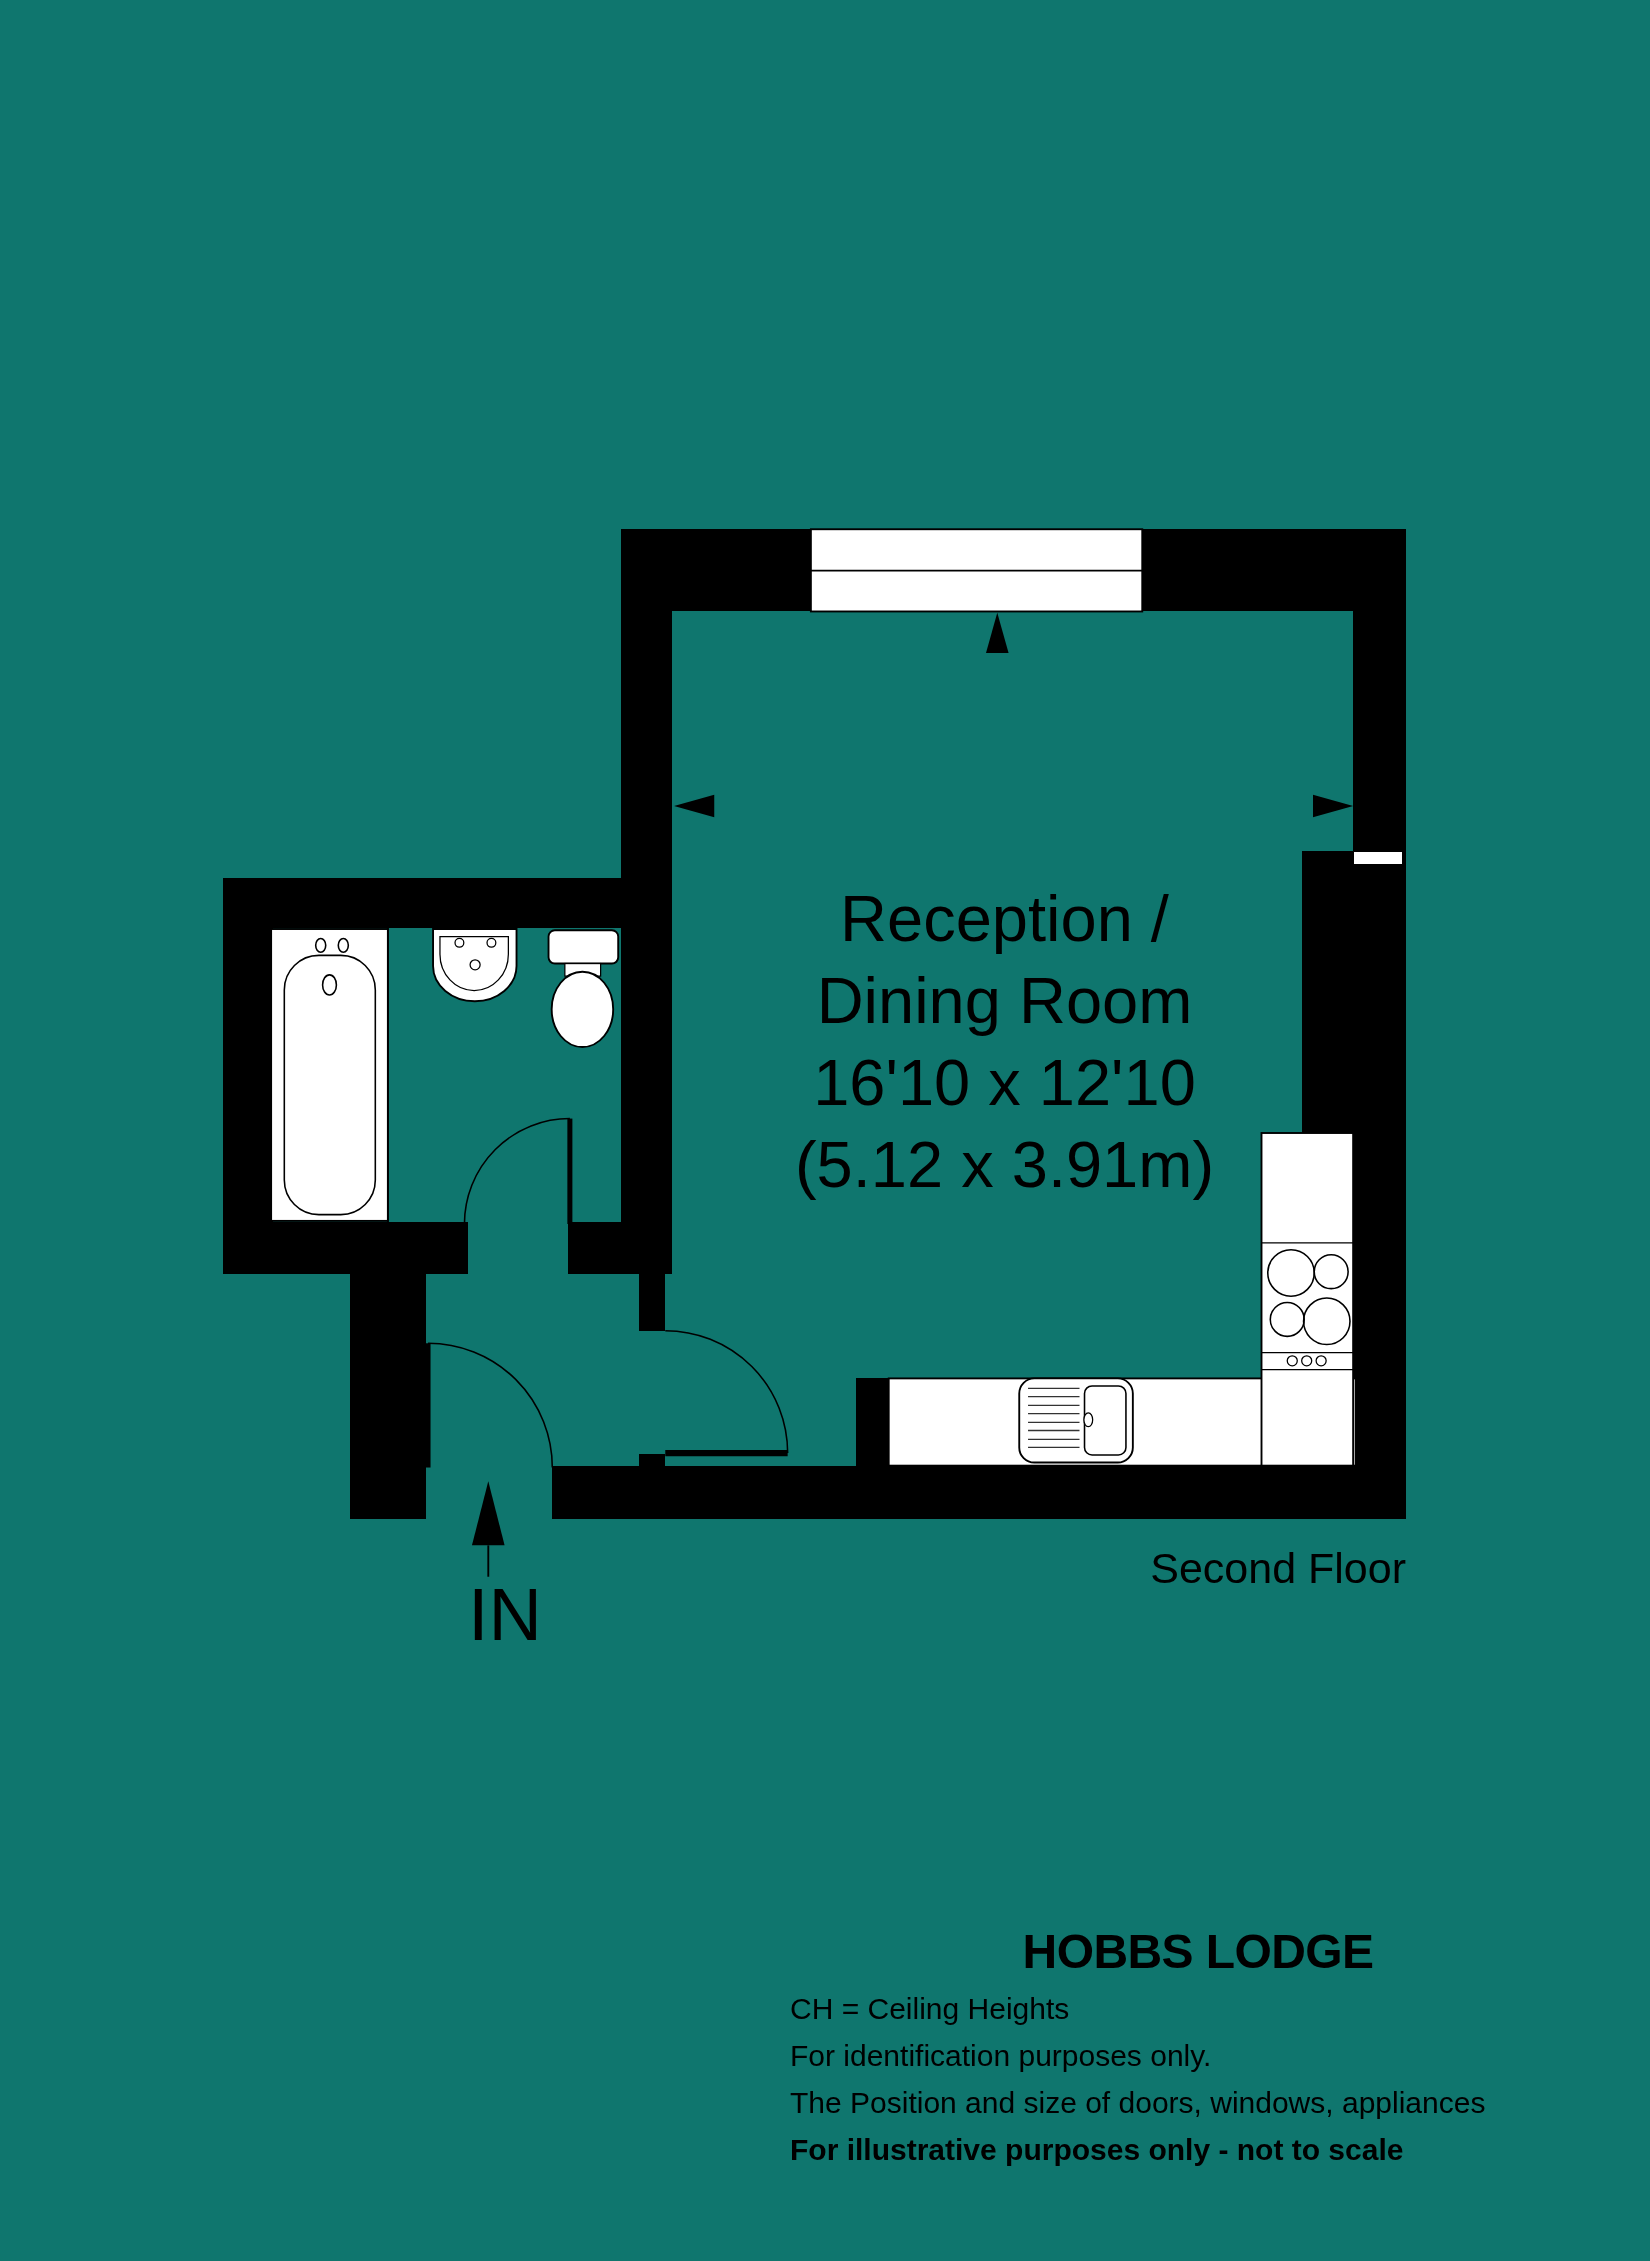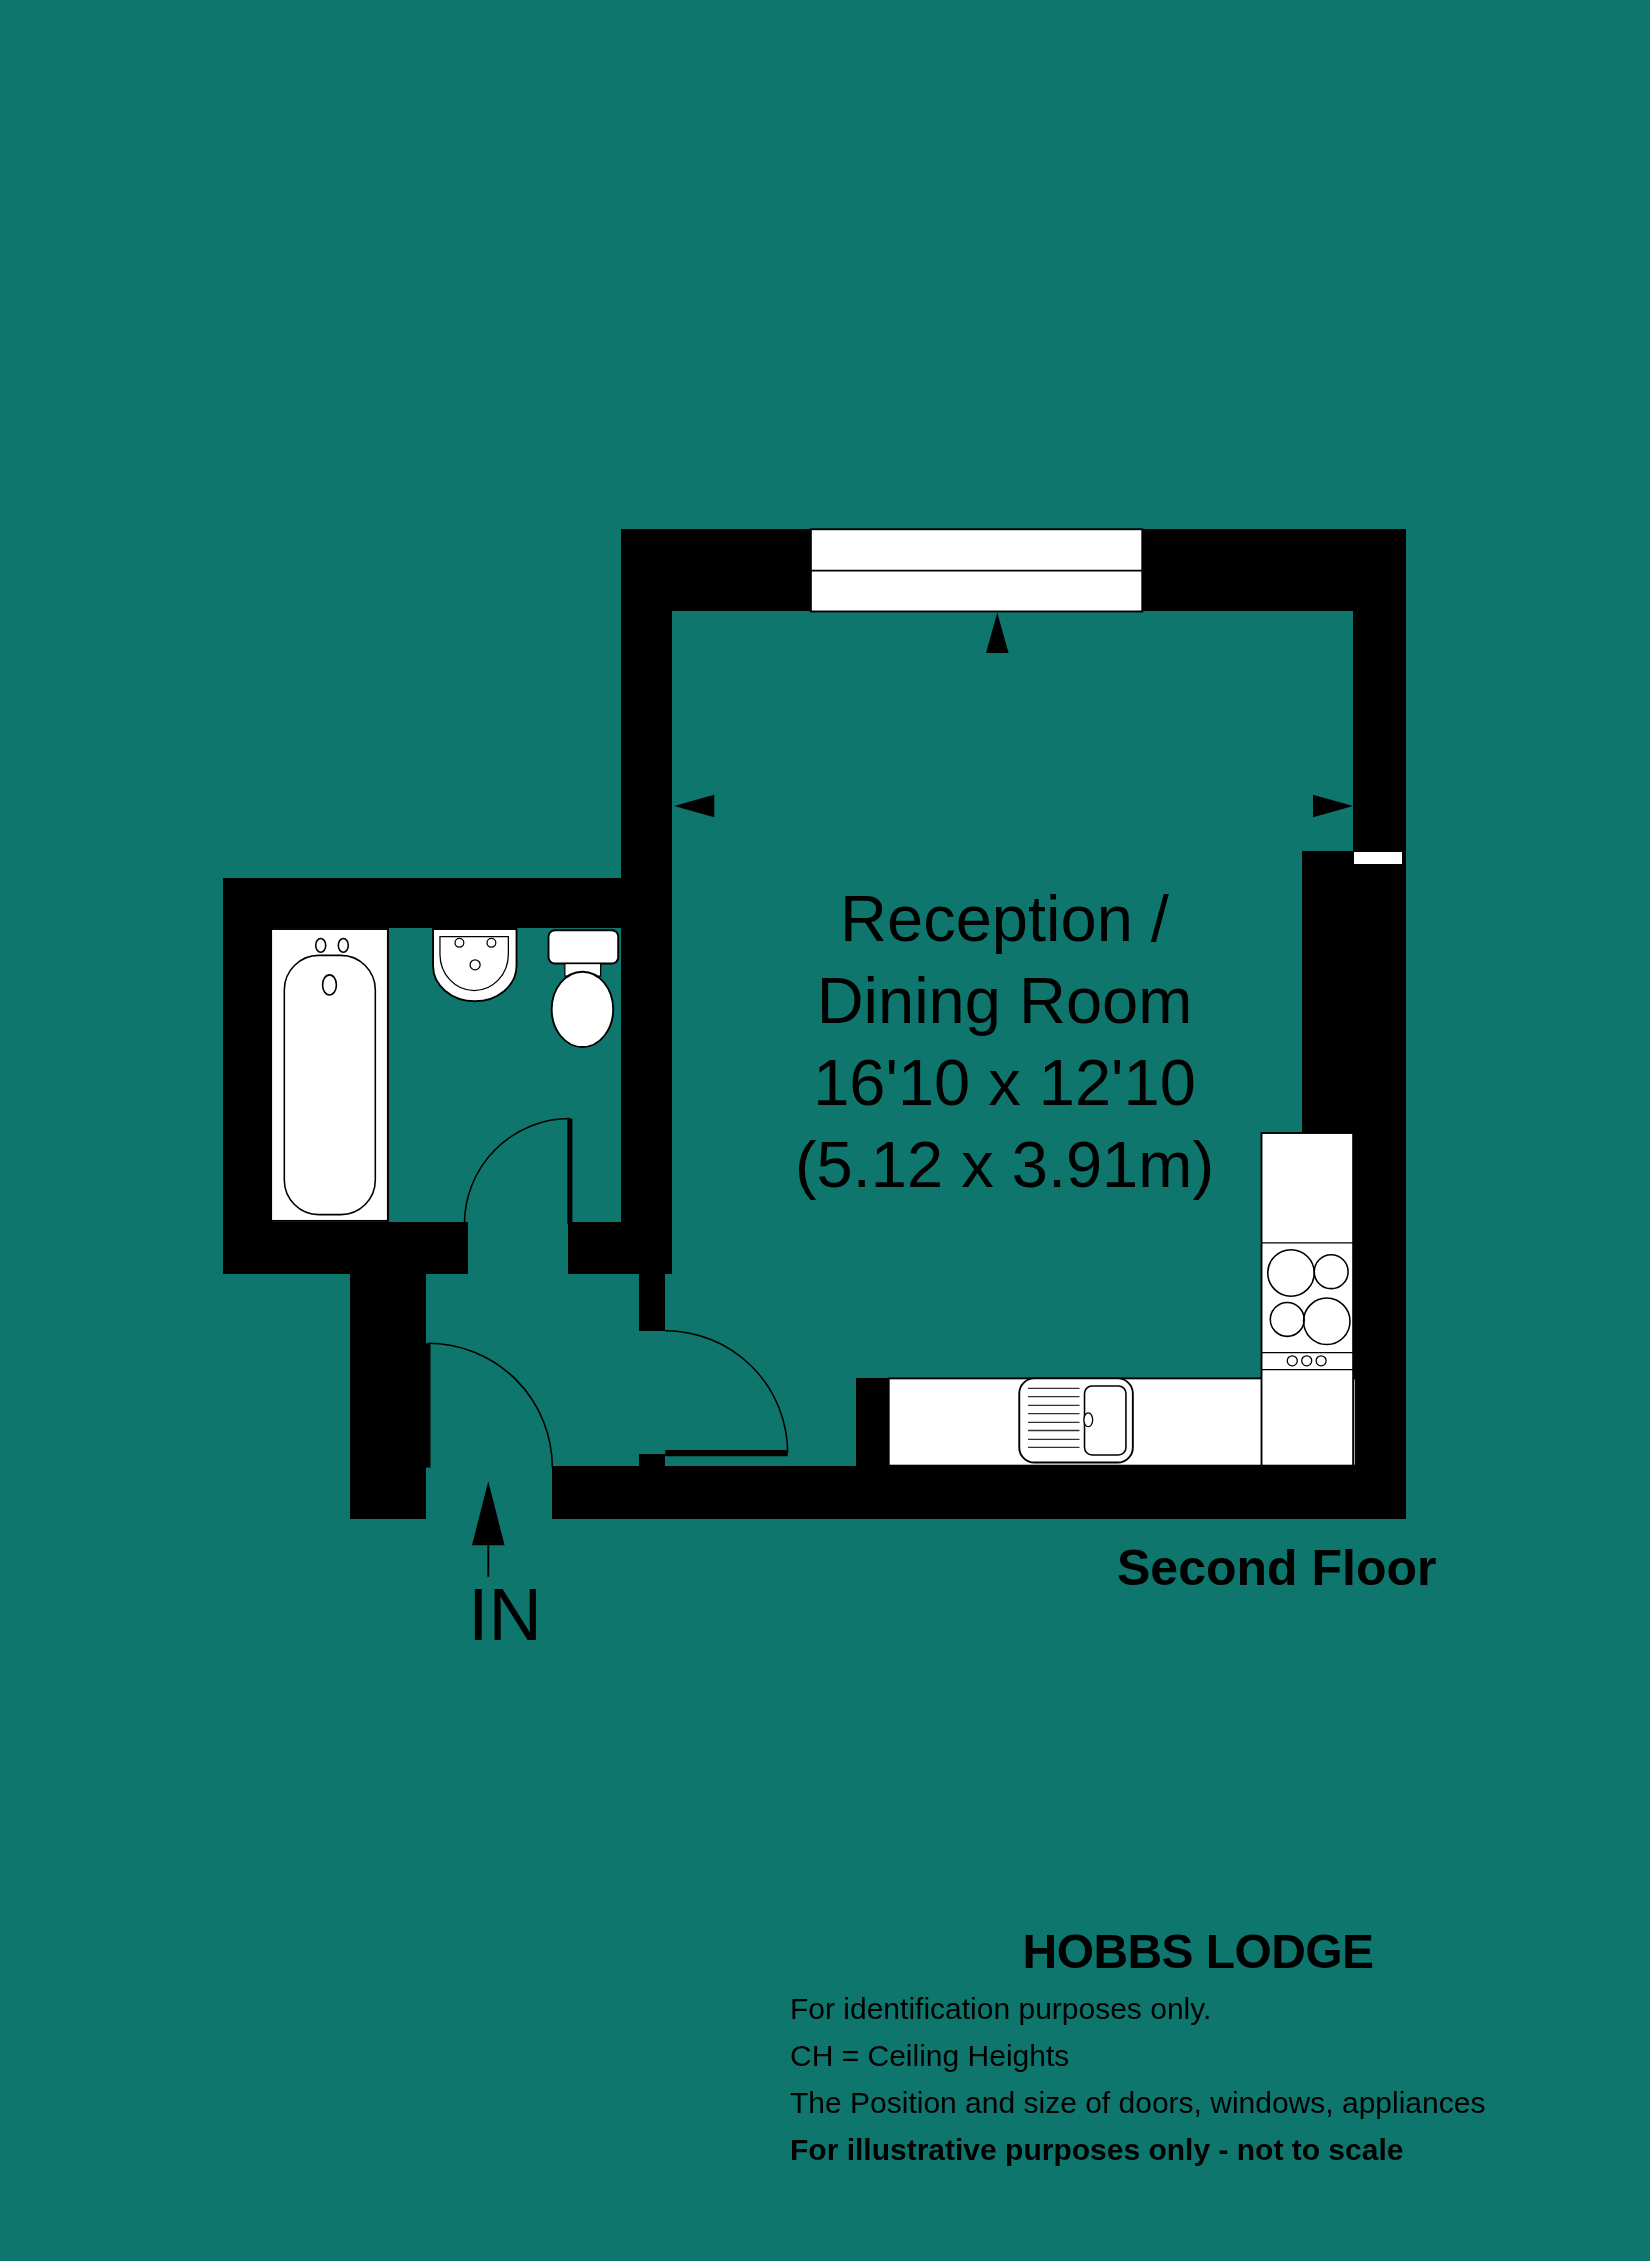--- a/index.html
+++ b/index.html
@@ -32,23 +32,22 @@
     text-align: center;
     font-size: 65px;
     line-height: 82px;
     letter-spacing: 0px;
   }
   .floor-label {
     left: 1117px;
     top: 1546px;
     width: 289px;
     text-align: right;
-    font-size: 50px;
+    font-size: 43px;
     line-height: 44px;
-    font-weight: bold;
   }
   .in-label {
     left: 437px;
     top: 1577px;
     width: 105px;
     text-align: right;
     font-size: 74px;
     line-height: 75px;
   }
   .footer {
@@ -196,20 +195,20 @@
     <div>16'10 x 12'10</div>
     <div>(5.12 x 3.91m)</div>
   </div>
 
   <div class="overlay floor-label">Second Floor</div>
 
   <div class="overlay in-label">IN</div>
 
   <div class="overlay footer">
     <div class="footer-title">HOBBS LODGE</div>
+    <div class="footer-line">CH = Ceiling Heights</div>
     <div class="footer-line">For identification purposes only.</div>
-    <div class="footer-line">CH = Ceiling Heights</div>
     <div class="footer-line">The Position and size of doors, windows, appliances</div>
     <div class="footer-line bold">For illustrative purposes only - not to scale</div>
   </div>
 
 </div>
 
 
 </body></html>

